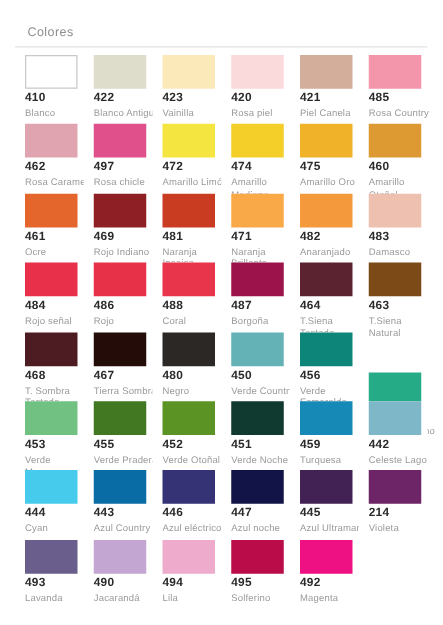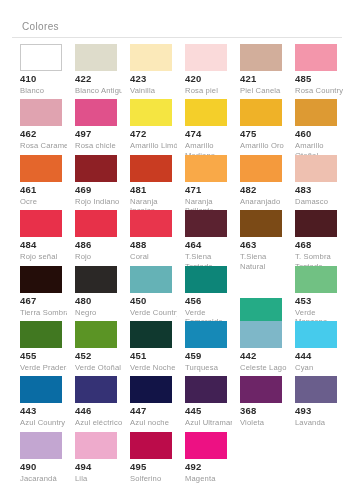--- a/index.html
+++ b/index.html
@@ -229,20 +229,27 @@
         </div>
       </div>
       <div class="swatch-cell" style="z-index: 4; background: rgb(255, 255, 255);">
         <div class="swatch-chip" style="background: rgb(232, 53, 76);"></div>
         <div class="swatch-meta">
           <div class="swatch-code">488</div>
           <div class="swatch-name">Coral</div>
         </div>
       </div>
       <div class="swatch-cell" style="z-index: 4; background: rgb(255, 255, 255);">
+        <div class="swatch-chip" style="background: rgb(156, 18, 74);"></div>
+        <div class="swatch-meta">
+          <div class="swatch-code">487</div>
+          <div class="swatch-name">Borgoña</div>
+        </div>
+      </div>
+      <div class="swatch-cell" style="z-index: 4; background: rgb(255, 255, 255);">
         <div class="swatch-chip" style="background: rgb(91, 34, 48);"></div>
         <div class="swatch-meta">
           <div class="swatch-code">464</div>
           <div class="swatch-name">T.Siena Tostada</div>
         </div>
       </div>
       <div class="swatch-cell" style="z-index: 4; background: rgb(255, 255, 255);">
         <div class="swatch-chip" style="background: rgb(123, 74, 22);"></div>
         <div class="swatch-meta">
           <div class="swatch-code">463</div>
@@ -364,21 +371,21 @@
       <div class="swatch-cell" style="z-index: 7; background: rgb(255, 255, 255);">
         <div class="swatch-chip" style="background: rgb(66, 33, 84);"></div>
         <div class="swatch-meta">
           <div class="swatch-code">445</div>
           <div class="swatch-name">Azul Ultramar</div>
         </div>
       </div>
       <div class="swatch-cell" style="z-index: 7; background: rgb(255, 255, 255);">
         <div class="swatch-chip" style="background: rgb(109, 37, 103);"></div>
         <div class="swatch-meta">
-          <div class="swatch-code">368</div>
+          <div class="swatch-code">214</div>
           <div class="swatch-name">Violeta</div>
         </div>
       </div>
       <div class="swatch-cell" style="z-index: 8; background: rgb(255, 255, 255);">
         <div class="swatch-chip" style="background: rgb(106, 94, 140);"></div>
         <div class="swatch-meta">
           <div class="swatch-code">493</div>
           <div class="swatch-name">Lavanda</div>
         </div>
       </div>

